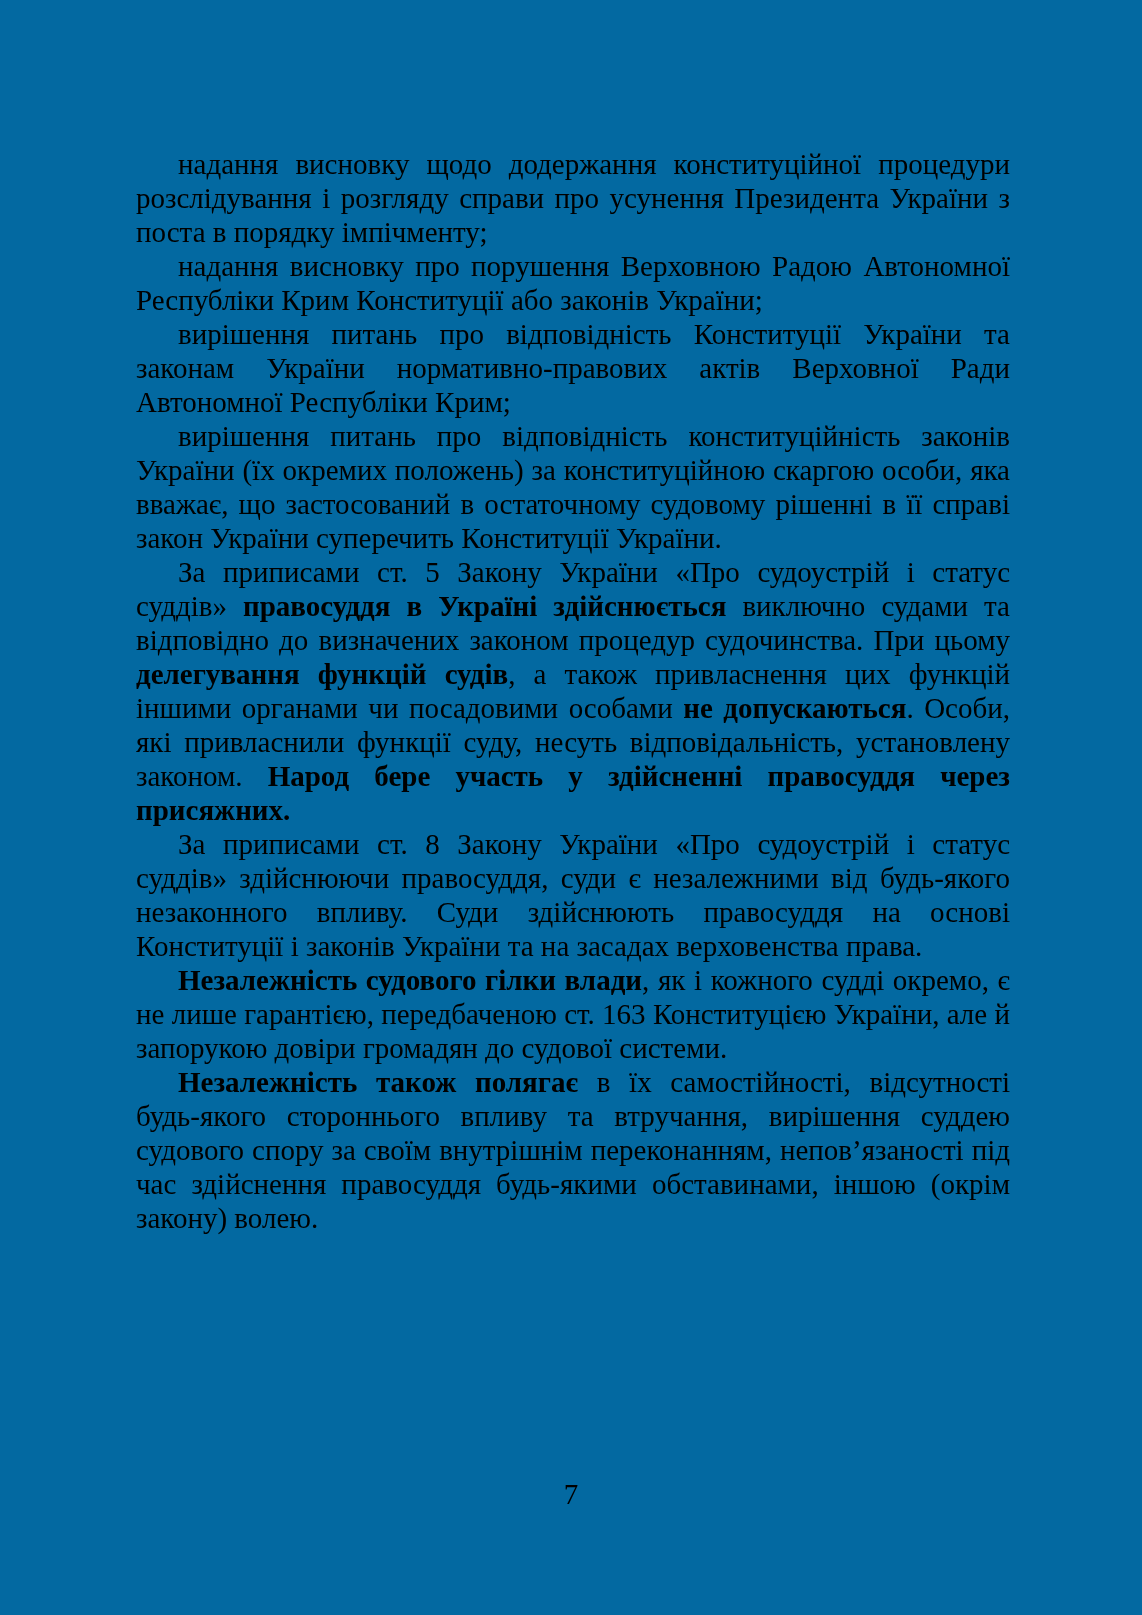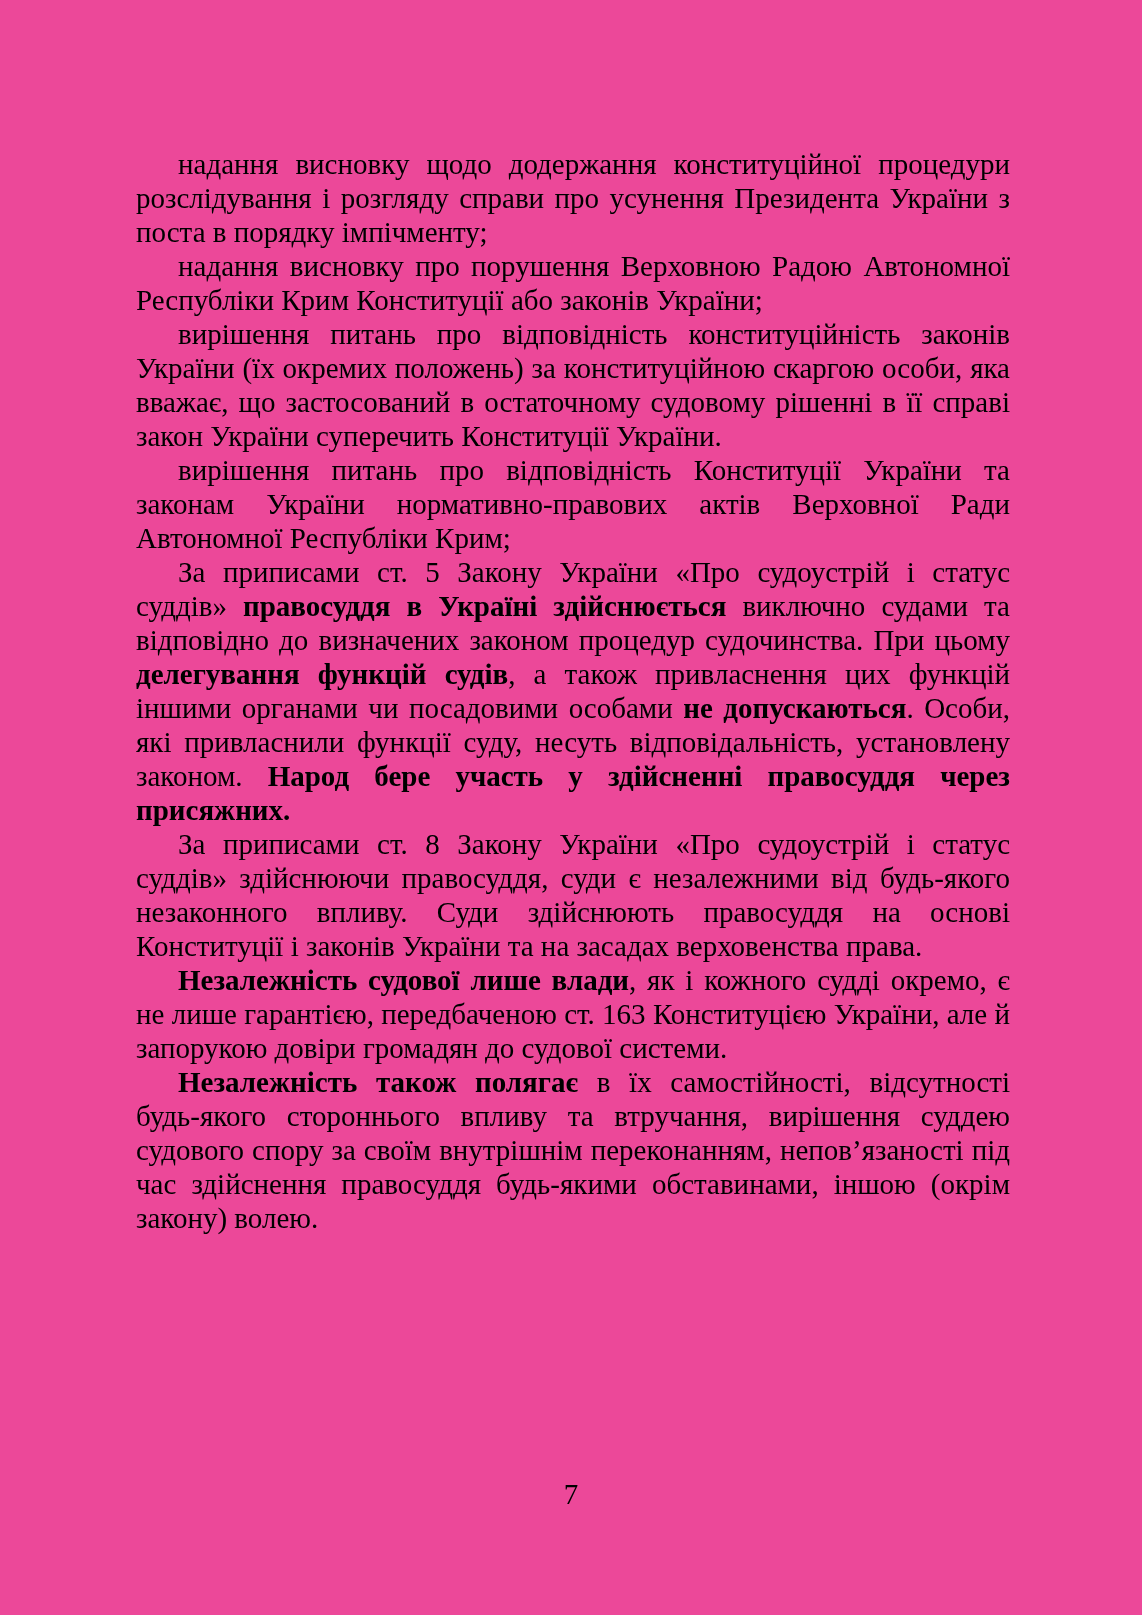--- a/index.html
+++ b/index.html
@@ -4,21 +4,21 @@
 <style>
   html, body {
     margin: 0;
     padding: 0;
     background: #ffffff;
   }
   .page {
     position: relative;
     width: 1142px;
     height: 1615px;
-    background: #ec4899;
+    background: #0369a1;
     overflow: hidden;
   }
   .content {
     position: absolute;
     left: 136px;
     top: 147px;
     width: 874px;
   }
   .par {
     margin: 0;
@@ -45,21 +45,21 @@
     color: #000000;
   }
 </style>
 </head>
 <body>
 
 <div class="page">
   <div class="content" id="content">
       <p class="par"><span>надання висновку щодо додержання конституційної процедури розслідування і розгляду справи про усунення Президента України з поста в порядку імпічменту;</span></p>
       <p class="par"><span>надання висновку про порушення Верховною Радою Автономної Республіки Крим Конституції або законів України;</span></p>
+      <p class="par"><span>вирішення питань про відповідність Конституції України та законам України нормативно-правових актів Верховної Ради Автономної Республіки Крим;</span></p>
       <p class="par"><span>вирішення питань про відповідність конституційність законів України (їх окремих положень) за конституційною скаргою особи, яка вважає, що застосований в остаточному судовому рішенні в її справі закон України суперечить Конституції України.</span></p>
-      <p class="par"><span>вирішення питань про відповідність Конституції України та законам України нормативно-правових актів Верховної Ради Автономної Республіки Крим;</span></p>
       <p class="par"><span>За приписами ст. 5 Закону України «Про судоустрій і статус суддів» </span><span class="b">правосуддя в Україні здійснюється</span><span> виключно судами та відповідно до визначених законом процедур судочинства. При цьому </span><span class="b">делегування функцій судів</span><span>, а також привласнення цих функцій іншими органами чи посадовими особами </span><span class="b">не допускаються</span><span>. Особи, які привласнили функції суду, несуть відповідальність, установлену законом. </span><span class="b">Народ бере участь у здійсненні правосуддя через присяжних.</span></p>
       <p class="par"><span>За приписами ст. 8 Закону України «Про судоустрій і статус суддів» здійснюючи правосуддя, суди є незалежними від будь-якого незаконного впливу. Суди здійснюють правосуддя на основі Конституції і законів України та на засадах верховенства права.</span></p>
-      <p class="par"><span class="b">Незалежність судової лише влади</span><span>, як і кожного судді окремо, є не лише гарантією, передбаченою ст. 163 Конституцією України, але й запорукою довіри громадян до судової системи.</span></p>
+      <p class="par"><span class="b">Незалежність судового гілки влади</span><span>, як і кожного судді окремо, є не лише гарантією, передбаченою ст. 163 Конституцією України, але й запорукою довіри громадян до судової системи.</span></p>
       <p class="par"><span class="b">Незалежність також полягає</span><span> в їх самостійності, відсутності будь-якого стороннього впливу та втручання, вирішення суддею судового спору за своїм внутрішнім переконанням, непов’язаності під час здійснення правосуддя будь-якими обставинами, іншою (окрім закону) волею.</span></p>
     </div>
   <div class="page-number">7</div>
 </div>
 
 </body></html>

